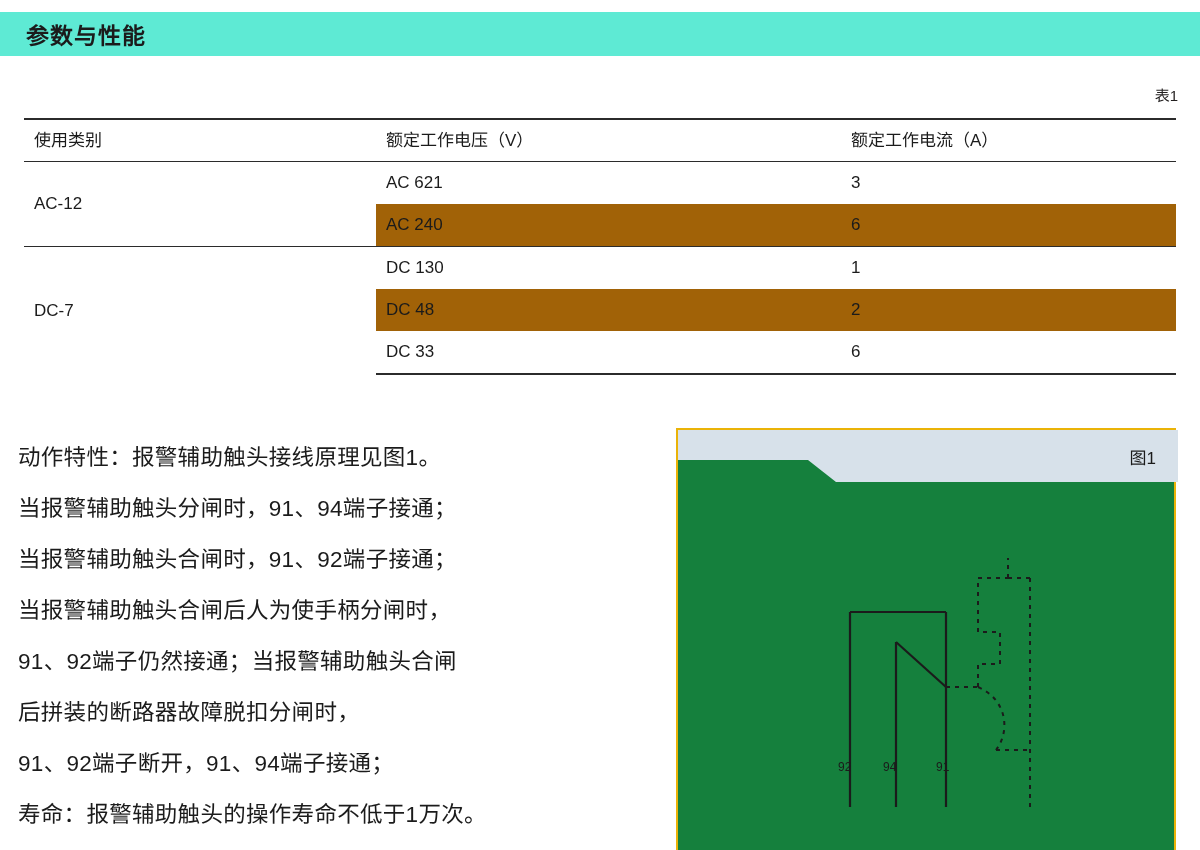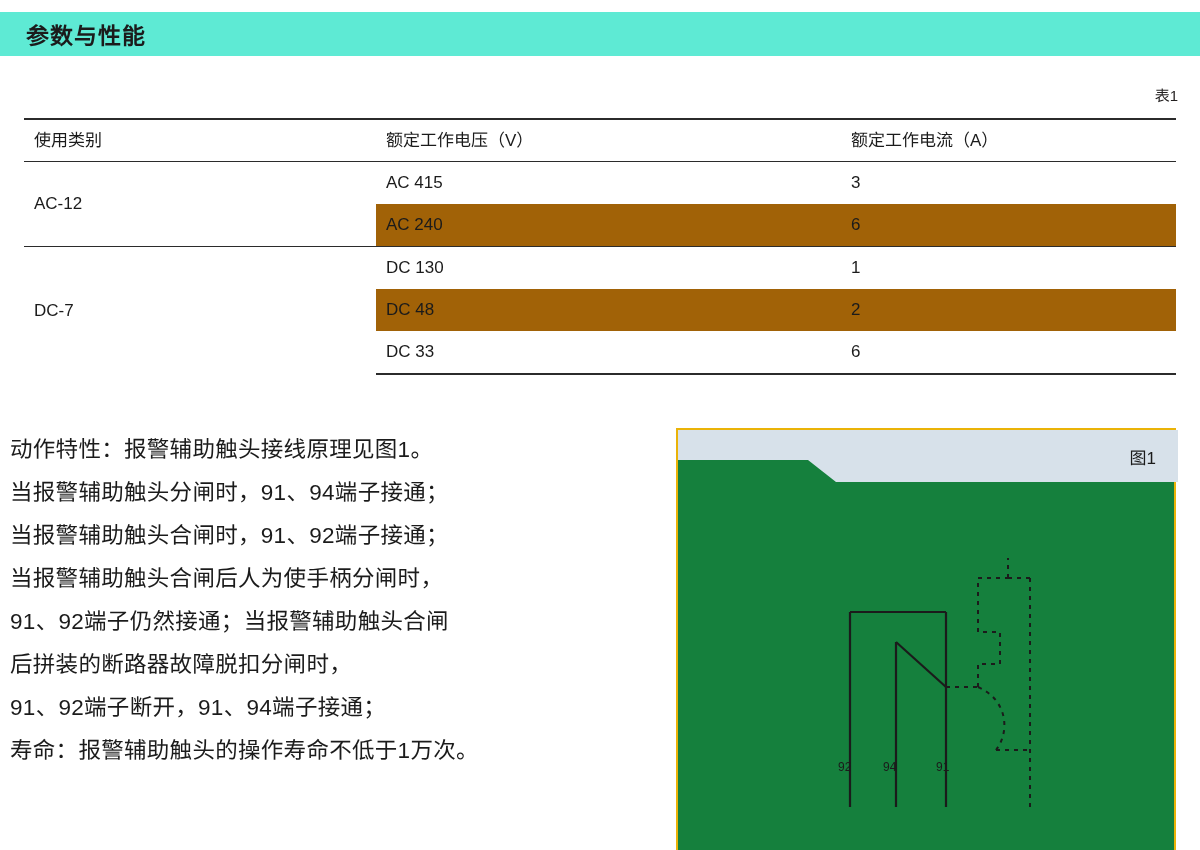--- a/index.html
+++ b/index.html
@@ -98,21 +98,21 @@
     position: absolute;
     left: 10px;
     top: 428px;
     width: 650px;
     font-size: 22.5px;
     line-height: 43px;
     color: #1b1b1b;
     letter-spacing: 0.3px;
   }
   .body-text p {
-    margin: 0;
+    margin: 8px;
     white-space: nowrap;
   }
 
   
   .figure-box {
     position: absolute;
     left: 676px;
     top: 428px;
     width: 500px;
     height: 517px;
@@ -178,21 +178,21 @@
     <tr>
       <th>使用类别</th>
       <th>额定工作电压（V）</th>
       <th>额定工作电流（A）</th>
     </tr>
   </thead>
   <tbody>
 
     <tr>
       <td class="cat-cell" rowspan="2">AC-12</td>
-      <td class="val">AC 415</td>
+      <td class="val">AC 621</td>
       <td class="val">3</td>
     </tr>
     <tr class="row-alt">
       <td class="val">AC 240</td>
       <td class="val">6</td>
     </tr>
 
     <tr class="group-sep">
       <td class="cat-cell cat-divider" rowspan="3">DC-7</td>
       <td class="val">DC 130</td>

